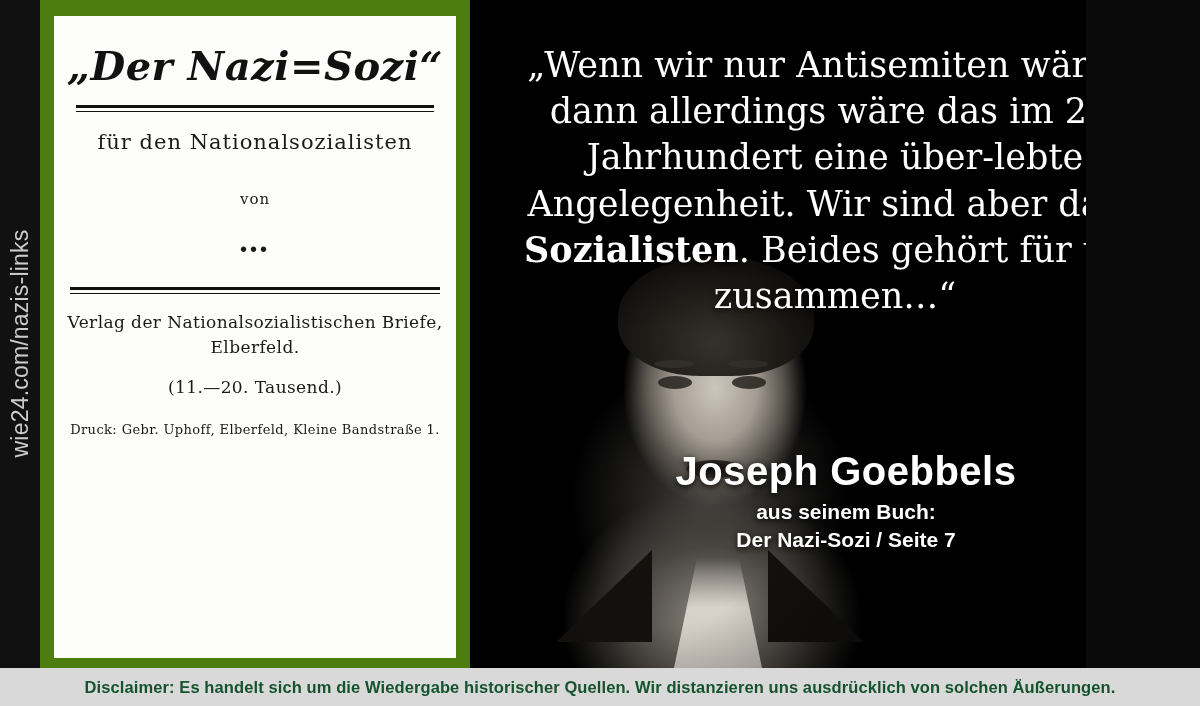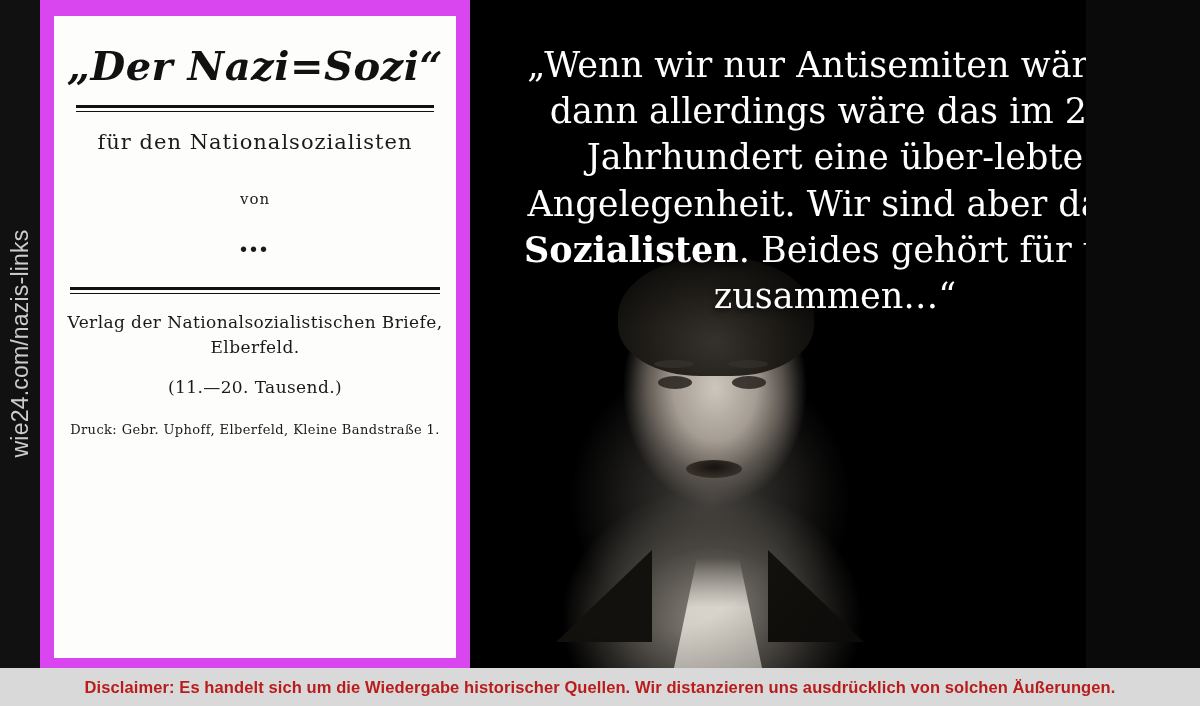--- a/index.html
+++ b/index.html
@@ -40,21 +40,21 @@
     white-space: nowrap;
   }
 
   
   .book-cover {
     position: absolute;
     left: 40px;
     top: 0;
     width: 430px;
     height: 668px;
-    background: #d946ef;
+    background: #4d7c0f;
     overflow: hidden;
   }
   .book-inner {
     position: absolute;
     left: 14px;
     top: 16px;
     right: 14px;
     bottom: 10px;
     background: #fdfdfb;
     color: #141414;
@@ -229,21 +229,21 @@
   }
 
   
   .disclaimer {
     position: absolute;
     left: 0;
     bottom: 0;
     width: 1200px;
     height: 38px;
     background: #d9d9d9;
-    color: #b91c1c;
+    color: #14532d;
     font-size: 16.5px;
     font-weight: bold;
     display: flex;
     align-items: center;
     justify-content: center;
     text-align: center;
     letter-spacing: 0.1px;
   }
 </style>
 </head>
@@ -280,17 +280,22 @@
       <div class="eye-r"></div>
       <div class="mouth"></div>
       <div class="shirt"></div>
       <div class="collar-l"></div>
       <div class="collar-r"></div>
     </div>
     <div class="vignette"></div>
 
     <div class="quote"><span>„Wenn wir nur Antisemiten wären, dann allerdings wäre das im 20. Jahrhundert eine über-lebte Angelegenheit. Wir sind aber dazu </span><b>Sozialisten</b><span>. Beides gehört für uns zusammen…“</span></div>
 
+    <div class="attrib">
+      <div class="attrib-name">Joseph Goebbels</div>
+      <div class="attrib-sub">aus seinem Buch:</div>
+      <div class="attrib-book">Der Nazi-Sozi / Seite 7</div>
+    </div>
   </div>
 
   <div class="disclaimer">Disclaimer: Es handelt sich um die Wiedergabe historischer Quellen. Wir distanzieren uns ausdrücklich von solchen Äußerungen.</div>
 
 </div>
 
 </body></html>

